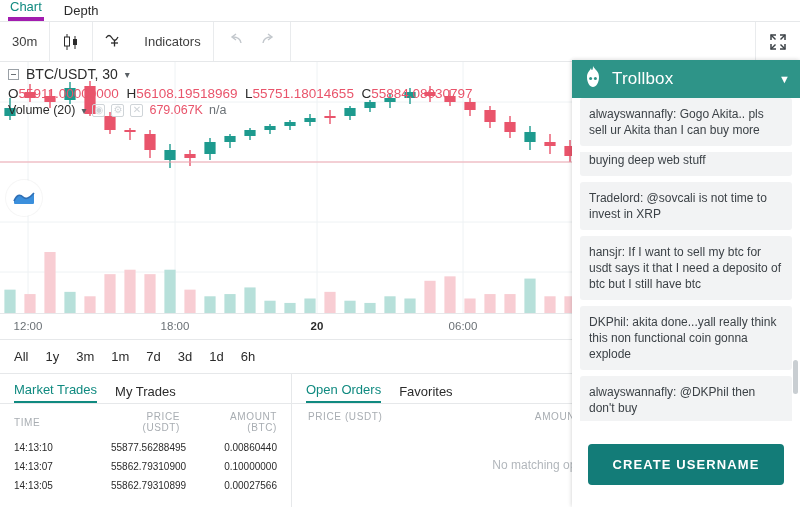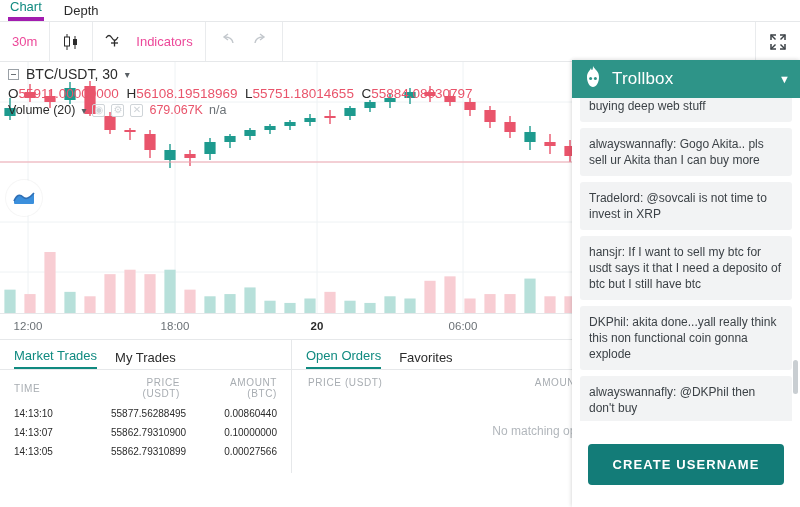--- a/index.html
+++ b/index.html
@@ -24,23 +24,23 @@
   .top-tab.active { color: #108a80; border-bottom: 4px solid #a21caf; }
 
   
   .chart-toolbar {
     height: 40px; display: flex; align-items: stretch;
     border-bottom: 1px solid #e6e8ea; background: #fff;
   }
   .tb-cell {
     display: flex; align-items: center; justify-content: center;
     padding: 0 12px; border-right: 1px solid #e9ebed;
-    font-size: 13px; color: #ec4899; cursor: pointer; user-select: none;
-  }
-  .tb-indicators { gap: 13px; }
+    font-size: 13px; color: #404040; cursor: pointer; user-select: none;
+  }
+  .tb-indicators { gap: 21px; }
   .tb-arrows { gap: 16px; padding: 0 14px; color:#c2c7cc; }
   .tb-spacer { flex: 1; border-right: 1px solid #e9ebed; }
   .tb-full { width: 44px; padding: 0; border-right: none; }
 
   
   .chart-pane {
     position: relative; height: 278px; width: 800px;
     background: #fff; overflow: hidden;
     border-bottom: 1px solid #e6e8ea;
   }
@@ -397,20 +397,30 @@
     </div>
 
     <div class="xaxis" id="xaxis">
         <div class="xtick" style="left: 28px;">12:00</div>
         <div class="xtick" style="left: 175px;">18:00</div>
         <div class="xtick bold" style="left: 317px;">20</div>
         <div class="xtick" style="left: 463px;">06:00</div>
       </div>
   </div>
 
+  <div class="range-bar" id="range-bar">
+      <div class="range-btn">All</div>
+      <div class="range-btn">1y</div>
+      <div class="range-btn">3m</div>
+      <div class="range-btn">1m</div>
+      <div class="range-btn">7d</div>
+      <div class="range-btn">3d</div>
+      <div class="range-btn">1d</div>
+      <div class="range-btn">6h</div>
+    </div>
 
   <div class="bottom">
     <div class="panel panel-left">
       <div class="panel-tabs">
         <div class="panel-tab active">Market Trades</div>
         <div class="panel-tab">My Trades</div>
       </div>
       <table class="trades">
         <thead>
             <tr>
@@ -463,22 +473,22 @@
         <svg width="22" height="24" viewBox="0 0 22 24">
           <path d="M11 1 C13 5 17 6 17 12 C17 18 14 22 11 22 C8 22 5 18 5 12 C5 7 8 6 9 3 C9.5 6 11 6 11 1 Z" fill="#ffffff"></path>
           <circle cx="8.6" cy="13.5" r="1.5" fill="#2e9488"></circle>
           <circle cx="13.4" cy="13.5" r="1.5" fill="#2e9488"></circle>
         </svg>
       </span>
       <span class="tb-title">Trollbox</span>
       <span class="tb-caret">▼</span>
     </div>
     <div class="tb-body" id="tb-body">
-      <div class="msg first">buying deep web stuff</div>
-        <div class="msg">alwayswannafly: Gogo Akita.. pls sell ur Akita than I can buy more</div>
+      <div class="msg">alwayswannafly: Gogo Akita.. pls sell ur Akita than I can buy more</div>
+        <div class="msg first">buying deep web stuff</div>
         <div class="msg">Tradelord: @sovcali is not time to invest in XRP</div>
         <div class="msg">hansjr: If I want to sell my btc for usdt says it that I need a deposito of btc but I still have btc</div>
         <div class="msg">DKPhil: akita done...yall really think this non functional coin gonna explode</div>
         <div class="msg">alwayswannafly: @DKPhil then don't buy</div>
         <div class="tb-scroll"></div>
     </div>
     <div class="tb-footer">
       <button class="create-btn">CREATE USERNAME</button>
     </div>
   </div>

